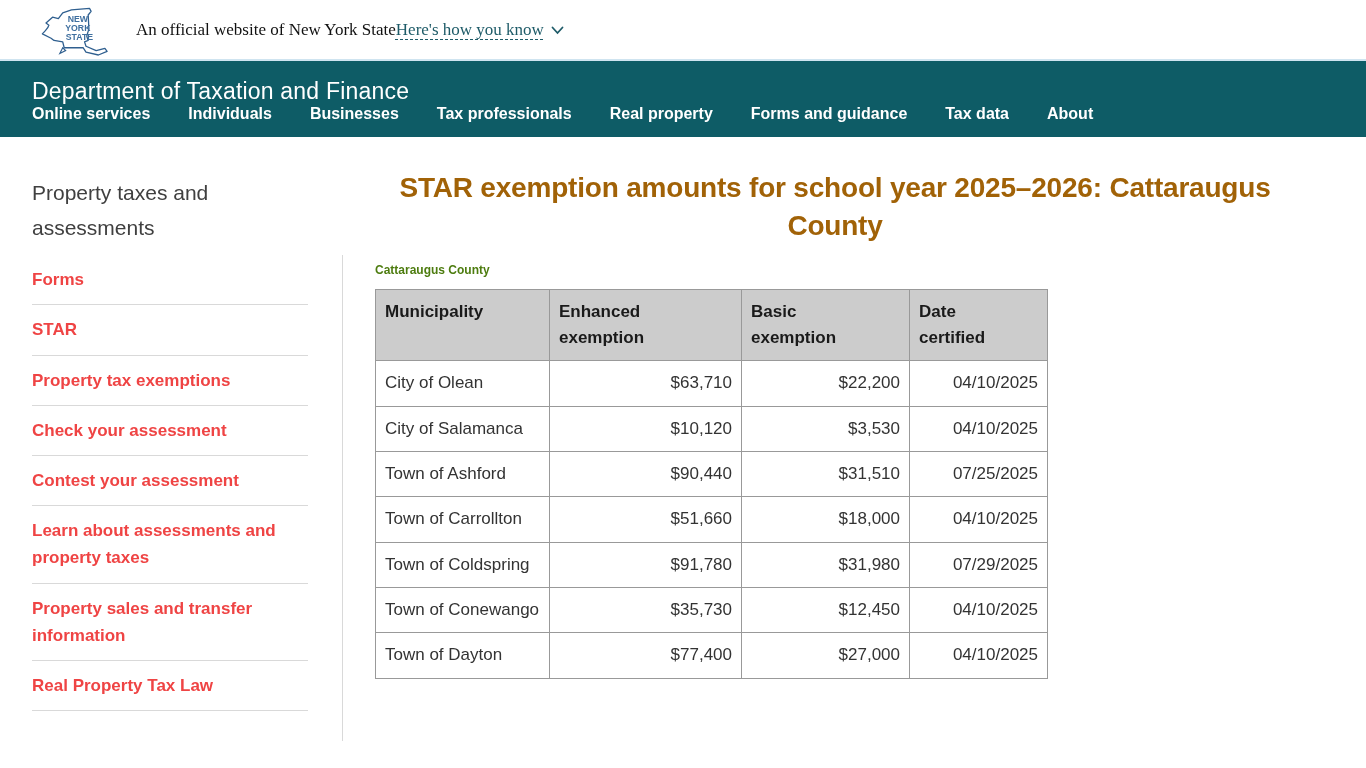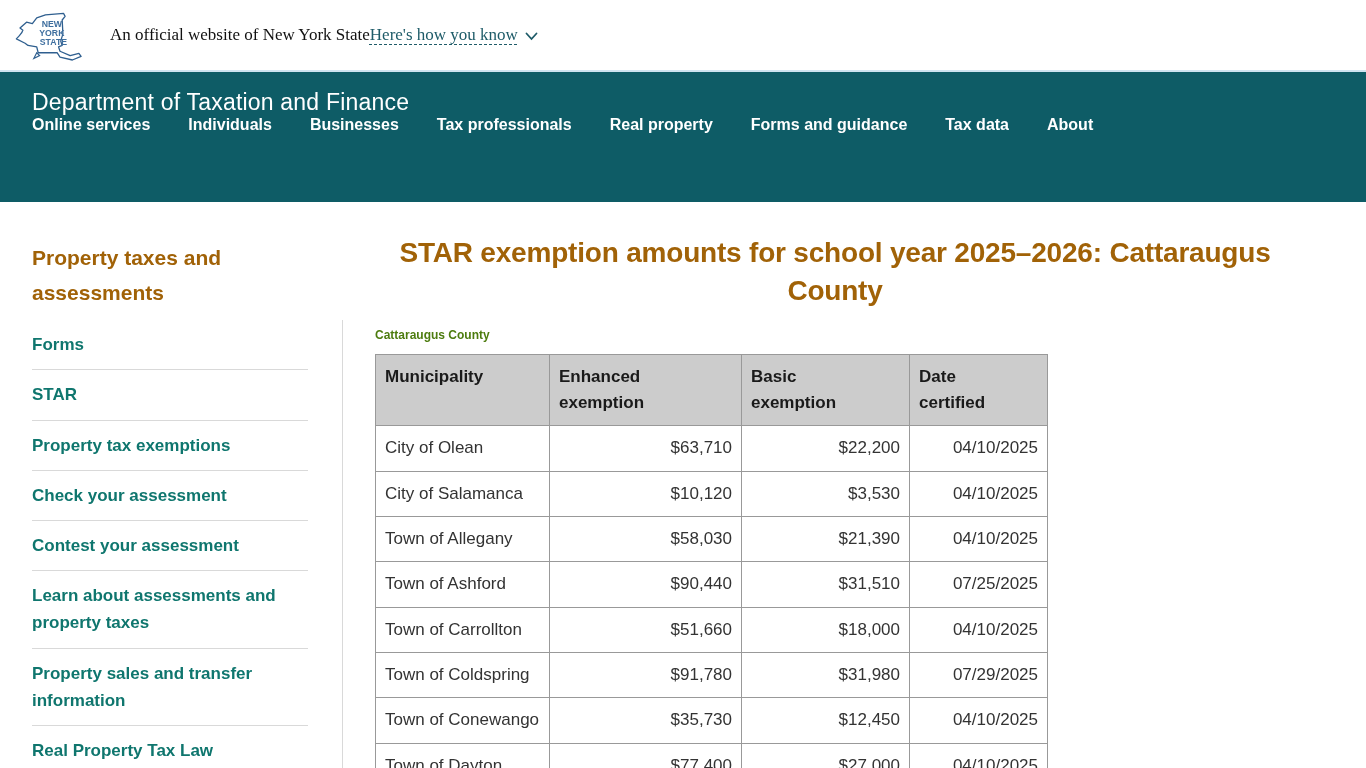--- a/index.html
+++ b/index.html
@@ -4,70 +4,70 @@
 <style>
   * { margin:0; padding:0; box-sizing:border-box; }
   html,body { background:#fff; }
   .viewport {
     width:1366px; height:768px; overflow:hidden; position:relative;
     background:#fff; font-family:"Liberation Sans", sans-serif;
   }
 
   
   .banner {
-    height:72px; background:#fff; display:flex; align-items:center;
-    padding-left:12px; border-bottom:2px solid var(--banner-border,#cfe4f0);
+    height:61px; background:#fff; display:flex; align-items:center;
+    padding-left:38px; border-bottom:2px solid var(--banner-border,#cfe4f0);
   }
   .ny-logo { width:80px; height:54px; flex:none; margin-top:2px; }
   .ny-logo text { font-family:"Liberation Sans", sans-serif; font-weight:bold; }
   .banner-official {
     font-family:"Liberation Serif", serif; font-size:17px; color:#111;
     margin-left:18px;
   }
   .how-know {
     font-family:"Liberation Serif", serif; font-size:17px;
     color:var(--link-teal,#1e5b68); cursor:pointer;
     background:none; border:none; display:inline-flex; align-items:center; gap:7px;
   }
   .how-know .lbl {
     text-decoration:underline; text-decoration-style:dashed;
     text-decoration-thickness:1px; text-underline-offset:4px;
   }
   .chev { width:13px; height:9px; margin-top:2px; }
 
   
   .site-header {
-    background:var(--header-teal,#0e5c66); height:130px; padding:0 32px;
+    background:var(--header-teal,#0e5c66); height:76px; padding:0 32px;
   }
   .site-title {
     color:#fff; font-size:23px; font-weight:400; letter-spacing:.2px;
     padding-top:17px;
   }
   .main-nav { display:flex; gap:38px; }
   .main-nav a {
     color:#fff; font-size:16px; font-weight:700; text-decoration:none;
     white-space:nowrap; cursor:pointer;
   }
 
   
   .content { display:flex; align-items:flex-start; }
 
   .sidebar { flex:none; margin-left:32px; padding-top:39px; width:312px; }
   .sidebar-heading {
-    font-size:21px; font-weight:700; color:#a16207; line-height:1.65;
+    font-size:21px; font-weight:400; color:#404040; line-height:1.65;
     width:276px; margin-bottom:10px;
   }
   .sidebar-nav {
     width:311px; border-right:1px solid #d9d9d9; padding-right:34px;
     min-height:486px;
   }
   .sidebar-nav a {
     display:block; width:276px; padding:11px 30px 11px 0;
     border-bottom:1px solid #d9d9d9; font-size:17px; font-weight:700;
-    color:#0f766e; text-decoration:none; line-height:1.6; cursor:pointer;
+    color:#ef4444; text-decoration:none; line-height:1.6; cursor:pointer;
   }
 
   .main { margin-left:31px; padding-top:32px; width:960px; }
   .page-title {
     font-size:28px; font-weight:700; color:#a16207; line-height:1.35;
     max-width:920px; letter-spacing:-.2px;text-align:center;
   }
   .section-heading {
     font-size:12px; font-weight:700; color:#4d7c0f; margin:18px 0 12px;
   }
@@ -174,26 +174,20 @@
               <td class="num">04/10/2025</td>
             </tr>
 
             <tr>
               <td>City of Salamanca</td>
               <td class="num">$10,120</td>
               <td class="num">$3,530</td>
               <td class="num">04/10/2025</td>
             </tr>
 
-            <tr>
-              <td>Town of Allegany</td>
-              <td class="num">$58,030</td>
-              <td class="num">$21,390</td>
-              <td class="num">04/10/2025</td>
-            </tr>
 
             <tr>
               <td>Town of Ashford</td>
               <td class="num">$90,440</td>
               <td class="num">$31,510</td>
               <td class="num">07/25/2025</td>
             </tr>
 
             <tr>
               <td>Town of Carrollton</td>

